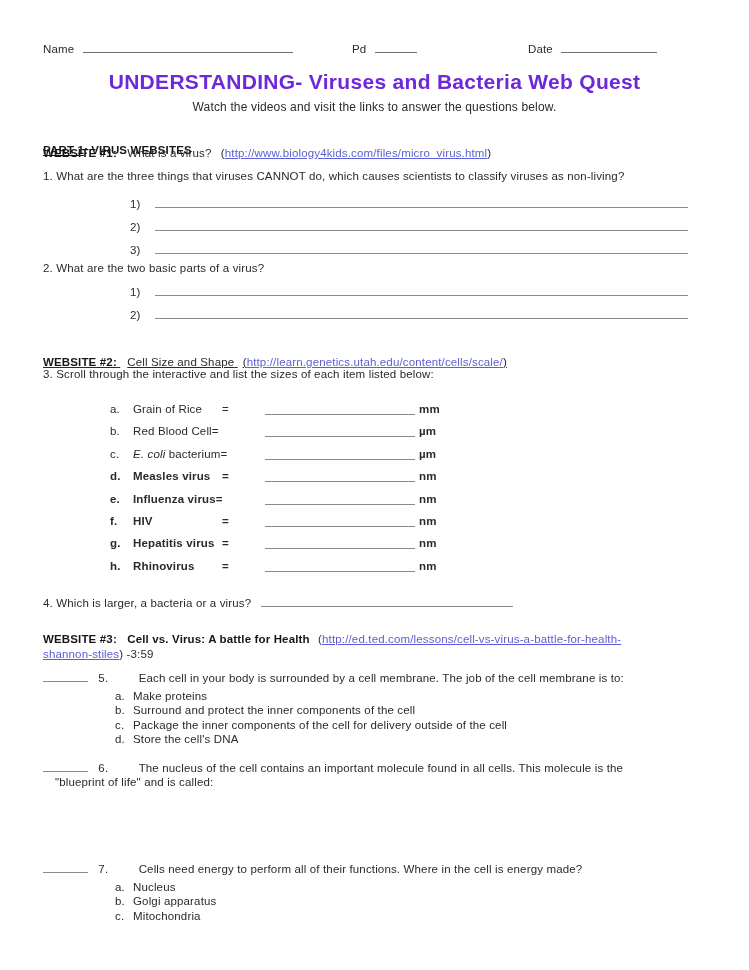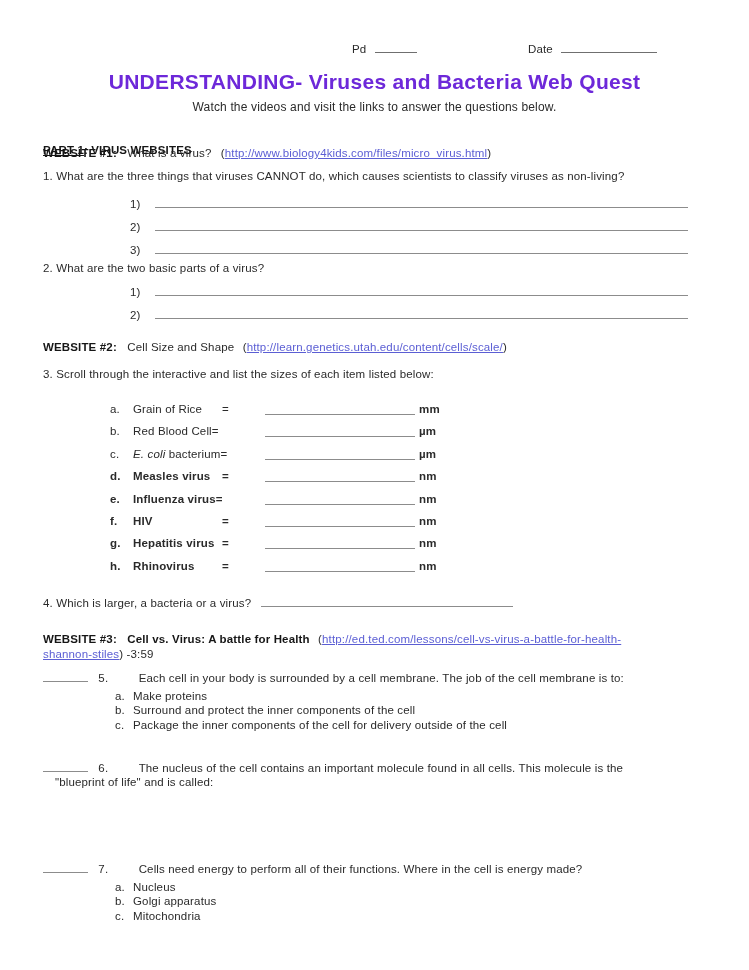--- a/index.html
+++ b/index.html
@@ -35,20 +35,24 @@
   .ws-label { font-weight:bold; color:#161616; }
   .ws-desc { margin-left:7px; }
   .paren { color:#2a2a2a; }
   .w3 { line-height:15px; }
 </style>
 </head>
 <body>
 
 <div class="page">
 
+  <div class="abs" style="left:43px; top:42px;">
+    <span>Name</span>
+    <span class="blankline hdrline" style="width:210px; margin-left:5px;"></span>
+  </div>
   <div class="abs" style="left:352px; top:42px;">
     <span>Pd</span>
     <span class="blankline hdrline" style="width:42px; margin-left:5px;"></span>
   </div>
   <div class="abs" style="left:528px; top:42px;">
     <span>Date</span>
     <span class="blankline hdrline" style="width:96px; margin-left:5px;"></span>
   </div>
 
   <div class="abs title" style="top:70px;">UNDERSTANDING- Viruses and Bacteria Web Quest</div>
@@ -81,21 +85,21 @@
   <div class="abs" style="left:43px; top:262px;">2. What are the two basic parts of a virus?</div>
   <div class="abs fillrow" style="left:130px; top:285px;">
     <span class="num">1)</span>
     <span class="blankline" style="width:533px; margin-left:8px;"></span>
   </div>
   <div class="abs fillrow" style="left:130px; top:308px;">
     <span class="num">2)</span>
     <span class="blankline" style="width:533px; margin-left:8px;"></span>
   </div>
 
-  <div class="abs" style="left:43px; top:341px;">
+  <div class="abs" style="left:43px; top:356px;text-decoration:underline;">
     <span class="ws-label">WEBSITE #2:</span>
     <span class="ws-desc">Cell Size and Shape</span>
     <span class="paren" style="margin-left:5px;">(</span><a class="link">http://learn.genetics.utah.edu/content/cells/scale/</a><span class="paren">)</span>
   </div>
 
   <div class="abs" style="left:43px; top:368px;">3.  Scroll through the interactive and list the sizes of each item listed below:</div>
 
   <div class="abs" style="left:110px; top:403px;">
     <div class="q3row">
       <span class="q3letter">a.</span>
@@ -173,20 +177,21 @@
 
   <div class="abs mcq-line" style="left:43px; top:671px;">
     <span class="blankline" style="width:45px;"></span>
     <span class="mcq-num">5.</span>
     <span class="mcq-text">Each cell in your body is surrounded by a cell membrane. The job of the cell membrane is to:</span>
   </div>
   <div class="abs options" style="left:115px; top:689px;">
     <div><span class="optletter">a.</span><span>Make proteins</span></div>
     <div><span class="optletter">b.</span><span>Surround and protect the inner components of the cell</span></div>
     <div><span class="optletter">c.</span><span>Package the inner components of the cell for delivery outside of the cell</span></div>
+    <div><span class="optletter">d.</span><span>Store the cell's DNA</span></div>
   </div>
 
   <div class="abs mcq-line" style="left:43px; top:761px;">
     <span class="blankline" style="width:45px;"></span>
     <span class="mcq-num">6.</span>
     <span class="mcq-text">The nucleus of the cell contains an important molecule found in all cells.  This molecule is the</span>
   </div>
   <div class="abs" style="left:55px; top:776px;">"blueprint of life" and is called:</div>
 
   <div class="abs mcq-line" style="left:43px; top:862px;">

